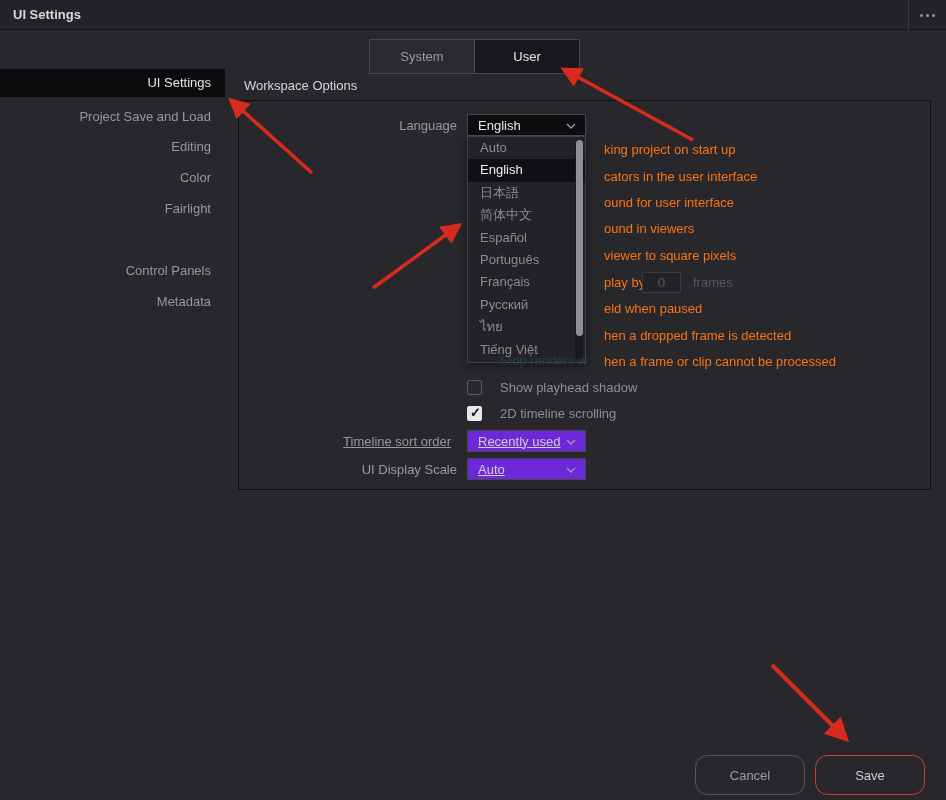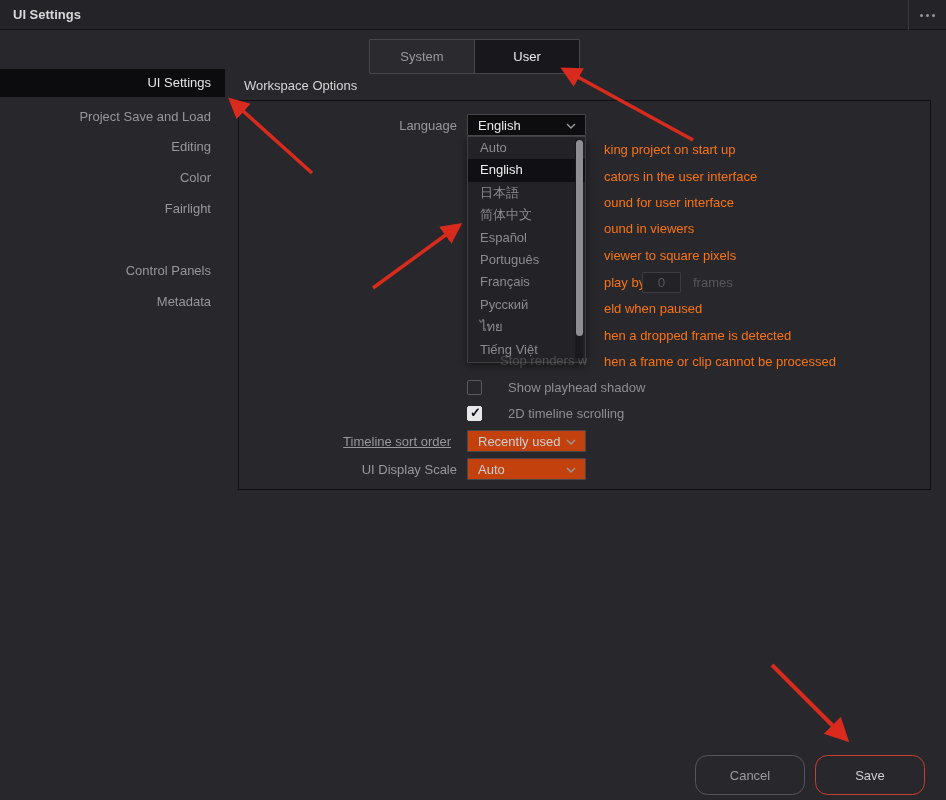--- a/index.html
+++ b/index.html
@@ -47,21 +47,21 @@
   .row-label{ position:absolute; text-align:right; width:160px; color:#98989c; }
   
   .select{
     position:absolute; width:119px; height:22px; border:1px solid #47474b;
     display:flex; align-items:center; padding-left:10px; cursor:pointer;
     color:#cfcfd3; border-radius:1px;
   }
   .select .chev{ position:absolute; right:9px; top:8px; }
   .chev svg{ display:block; }
   .select.dark{ background:#0d0d10; color:#e9e9eb; }
-  .select.normal{ background:#c2410c; }
+  .select.normal{ background:#6d28d9;text-decoration:underline; }
   
   .ddlist{
     position:absolute; left:467px; top:136px; width:119px; height:227px;
     background:#232327; border:1px solid #3f3f43; z-index:30;
     box-shadow:0 3px 8px rgba(0,0,0,.45);
   }
   .dditem{
     height:22.4px; line-height:22.4px; padding-left:12px; color:#8b8b90;
     cursor:pointer; white-space:nowrap;
   }
@@ -72,29 +72,29 @@
   }
   .dd-thumb{
     position:absolute; left:0.5px; top:1px; width:7px; height:196px;
     background:#8e8e93; border-radius:3.5px; cursor:grab;
   }
   
   .frag{ position:absolute; left:604px; color:#f97316; white-space:nowrap; }
   .frag.dim, .dimtxt{ color:#57575b; }
   .ghost{
     position:absolute; left:500px; top:353px; z-index:40; opacity:.2;
-    color:#e5e5e5; white-space:nowrap; pointer-events:none;
+    color:#14b8a6; white-space:nowrap; pointer-events:none;
   }
   .mini-input{
     position:absolute; left:642px; top:272px; width:39px; height:21px;
     background:#232327; border:1px solid #3c3c40; color:#57575b;
     text-align:center; line-height:19px; border-radius:1px;
   }
   
-  .cbrow{ position:absolute; left:467px; display:flex; align-items:flex-start; gap:26px; }
+  .cbrow{ position:absolute; left:467px; display:flex; align-items:flex-start; gap:18px; }
   .cbox{
     width:15px; height:15px; border:1px solid #5a5a5e; border-radius:2px;
     background:transparent; cursor:pointer; position:relative;
   }
   .cbox.checked{ background:#e8e8ea; border-color:#e8e8ea; }
   .cbox.checked::after{
     content:"\2713"; position:absolute; left:2px; top:-2px;
     color:#101013; font-size:13px; font-weight:bold;
   }
   .cbrow .cblabel{ color:#8e8e92; }

